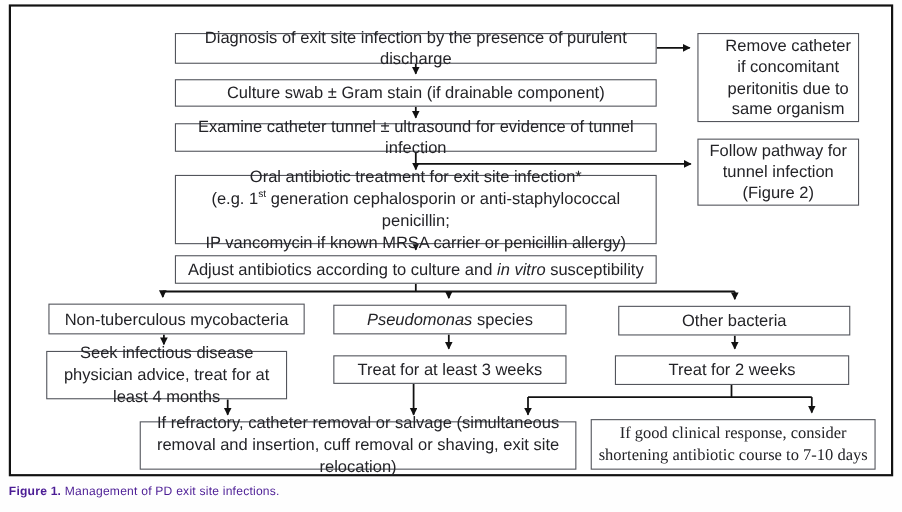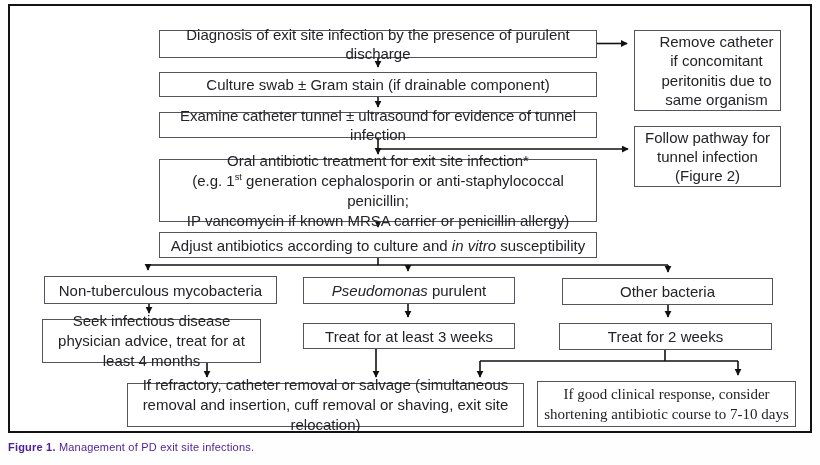--- a/index.html
+++ b/index.html
@@ -112,21 +112,21 @@
 
     <div class="node" id="n-adjust">
       <span><span>Adjust antibiotics according to culture and </span><i>in vitro</i><span> susceptibility</span></span>
     </div>
 
     <div class="node" id="n-ntm">
       <span>Non-tuberculous mycobacteria</span>
     </div>
 
     <div class="node" id="n-pseudo">
-      <span><i>Pseudomonas</i><span> purulent</span></span>
+      <span><i>Pseudomonas</i><span> species</span></span>
     </div>
 
     <div class="node" id="n-other">
       <span>Other bacteria</span>
     </div>
 
     <div class="node" id="n-seek">
       <span>Seek infectious disease physician advice, treat for at least 4 months</span>
     </div>
 

